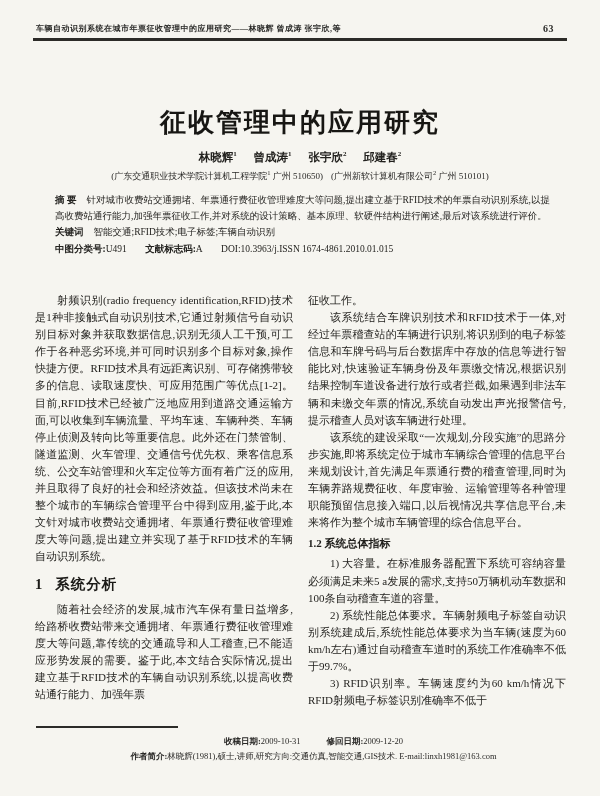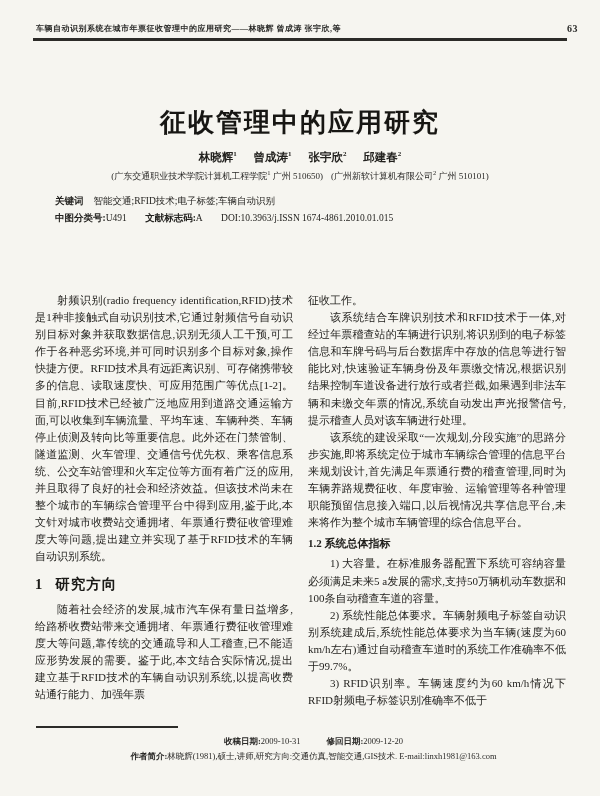--- a/index.html
+++ b/index.html
@@ -1,20 +1,20 @@
 <!DOCTYPE html>
 <html lang="zh"><head>
 <meta charset="utf-8">
 <style>
   html,body{margin:0;padding:0;}
   body{width:600px;height:796px;background:#e9e8e4;font-family:"Liberation Serif","DejaVu Serif",serif;}
   .page{position:relative;width:600px;height:796px;background:#f6f5f0;overflow:hidden;color:#1d1c19;}
 
   
-  .running-head{position:absolute;top:23px;left:36px;right:22px;display:flex;justify-content:space-between;align-items:flex-end;font-size:8px;color:#2a2a28;letter-spacing:.5px;}
+  .running-head{position:absolute;top:23px;left:36px;right:46px;display:flex;justify-content:space-between;align-items:flex-end;font-size:8px;color:#2a2a28;letter-spacing:.5px;}
   .running-head .rh-title{font-weight:bold;}
   .running-head .pageno{font-size:10px;font-weight:bold;}
   .head-rule{position:absolute;top:38px;left:33px;right:33px;height:3px;background:#2c2b28;}
 
   
   .title{position:absolute;top:66px;left:0;right:0;margin:0;text-align:center;font-size:26px;font-weight:bold;line-height:38px;letter-spacing:2px;color:#171613;}
   .authors{position:absolute;top:150px;left:0;right:0;text-align:center;font-size:11.5px;font-weight:bold;color:#22211e;}
   .authors .author{margin:0 7px;}
   .authors sup{font-size:7px;}
   .affil{position:absolute;top:169px;left:0;right:0;text-align:center;font-size:9px;color:#2a2927;letter-spacing:0;}
@@ -64,34 +64,37 @@
     <span class="author"><span>曾成涛</span><sup>1</sup></span>
     <span class="author"><span>张宇欣</span><sup>2</sup></span>
     <span class="author"><span>邱建春</span><sup>2</sup></span>
   </div>
 
   <div class="affil">
     <span>(广东交通职业技术学院计算机工程学院</span><sup>1</sup><span> 广州 510650)</span><span class="affil-gap"></span><span>(广州新软计算机有限公司</span><sup>2</sup><span> 广州 510101)</span>
   </div>
 
   <div class="front">
+    <div class="abs-line">
+      <span class="lbl">摘  要</span><span>针对城市收费站交通拥堵、年票通行费征收管理难度大等问题,提出建立基于RFID技术的年票自动识别系统,以提高收费站通行能力,加强年票征收工作,并对系统的设计策略、基本原理、软硬件结构进行阐述,最后对该系统进行评价。</span>
+    </div>
     <div class="kw-line">
       <span class="lbl">关键词</span><span>智能交通;RFID技术;电子标签;车辆自动识别</span>
     </div>
     <div class="meta-line">
       <span class="meta-item"><span class="mlbl">中图分类号:</span><span>U491</span></span>
       <span class="meta-item"><span class="mlbl">文献标志码:</span><span>A</span></span>
       <span class="meta-item">DOI:10.3963/j.ISSN 1674-4861.2010.01.015</span>
     </div>
   </div>
 
   <div class="columns">
     <div class="col">
       <p class="indent">射频识别(radio frequency identification,RFID)技术是1种非接触式自动识别技术,它通过射频信号自动识别目标对象并获取数据信息,识别无须人工干预,可工作于各种恶劣环境,并可同时识别多个目标对象,操作快捷方便。RFID技术具有远距离识别、可存储携带较多的信息、读取速度快、可应用范围广等优点[1-2]。目前,RFID技术已经被广泛地应用到道路交通运输方面,可以收集到车辆流量、平均车速、车辆种类、车辆停止侦测及转向比等重要信息。此外还在门禁管制、隧道监测、火车管理、交通信号优先权、乘客信息系统、公交车站管理和火车定位等方面有着广泛的应用,并且取得了良好的社会和经济效益。但该技术尚未在整个城市的车辆综合管理平台中得到应用,鉴于此,本文针对城市收费站交通拥堵、年票通行费征收管理难度大等问题,提出建立并实现了基于RFID技术的车辆自动识别系统。</p>
-      <h2 class="sec-heading"><span class="sec-num">1</span><span>研究方向</span></h2>
+      <h2 class="sec-heading"><span class="sec-num">1</span><span>系统分析</span></h2>
       <p class="indent">随着社会经济的发展,城市汽车保有量日益增多,给路桥收费站带来交通拥堵、年票通行费征收管理难度大等问题,靠传统的交通疏导和人工稽查,已不能适应形势发展的需要。鉴于此,本文结合实际情况,提出建立基于RFID技术的车辆自动识别系统,以提高收费站通行能力、加强年票</p>
     </div>
     <div class="col">
       <p>征收工作。</p>
       <p class="indent">该系统结合车牌识别技术和RFID技术于一体,对经过年票稽查站的车辆进行识别,将识别到的电子标签信息和车牌号码与后台数据库中存放的信息等进行智能比对,快速验证车辆身份及年票缴交情况,根据识别结果控制车道设备进行放行或者拦截,如果遇到非法车辆和未缴交年票的情况,系统自动发出声光报警信号,提示稽查人员对该车辆进行处理。</p>
       <p class="indent">该系统的建设采取“一次规划,分段实施”的思路分步实施,即将系统定位于城市车辆综合管理的信息平台来规划设计,首先满足年票通行费的稽查管理,同时为车辆养路规费征收、年度审验、运输管理等各种管理职能预留信息接入端口,以后视情况共享信息平台,未来将作为整个城市车辆管理的综合信息平台。</p>
       <h3 class="sub-heading">1.2  系统总体指标</h3>
       <p class="indent">1) 大容量。在标准服务器配置下系统可容纳容量必须满足未来5 a发展的需求,支持50万辆机动车数据和100条自动稽查车道的容量。</p>
       <p class="indent">2) 系统性能总体要求。车辆射频电子标签自动识别系统建成后,系统性能总体要求为当车辆(速度为60 km/h左右)通过自动稽查车道时的系统工作准确率不低于99.7%。</p>
       <p class="indent">3) RFID识别率。车辆速度约为60 km/h情况下RFID射频电子标签识别准确率不低于</p>

